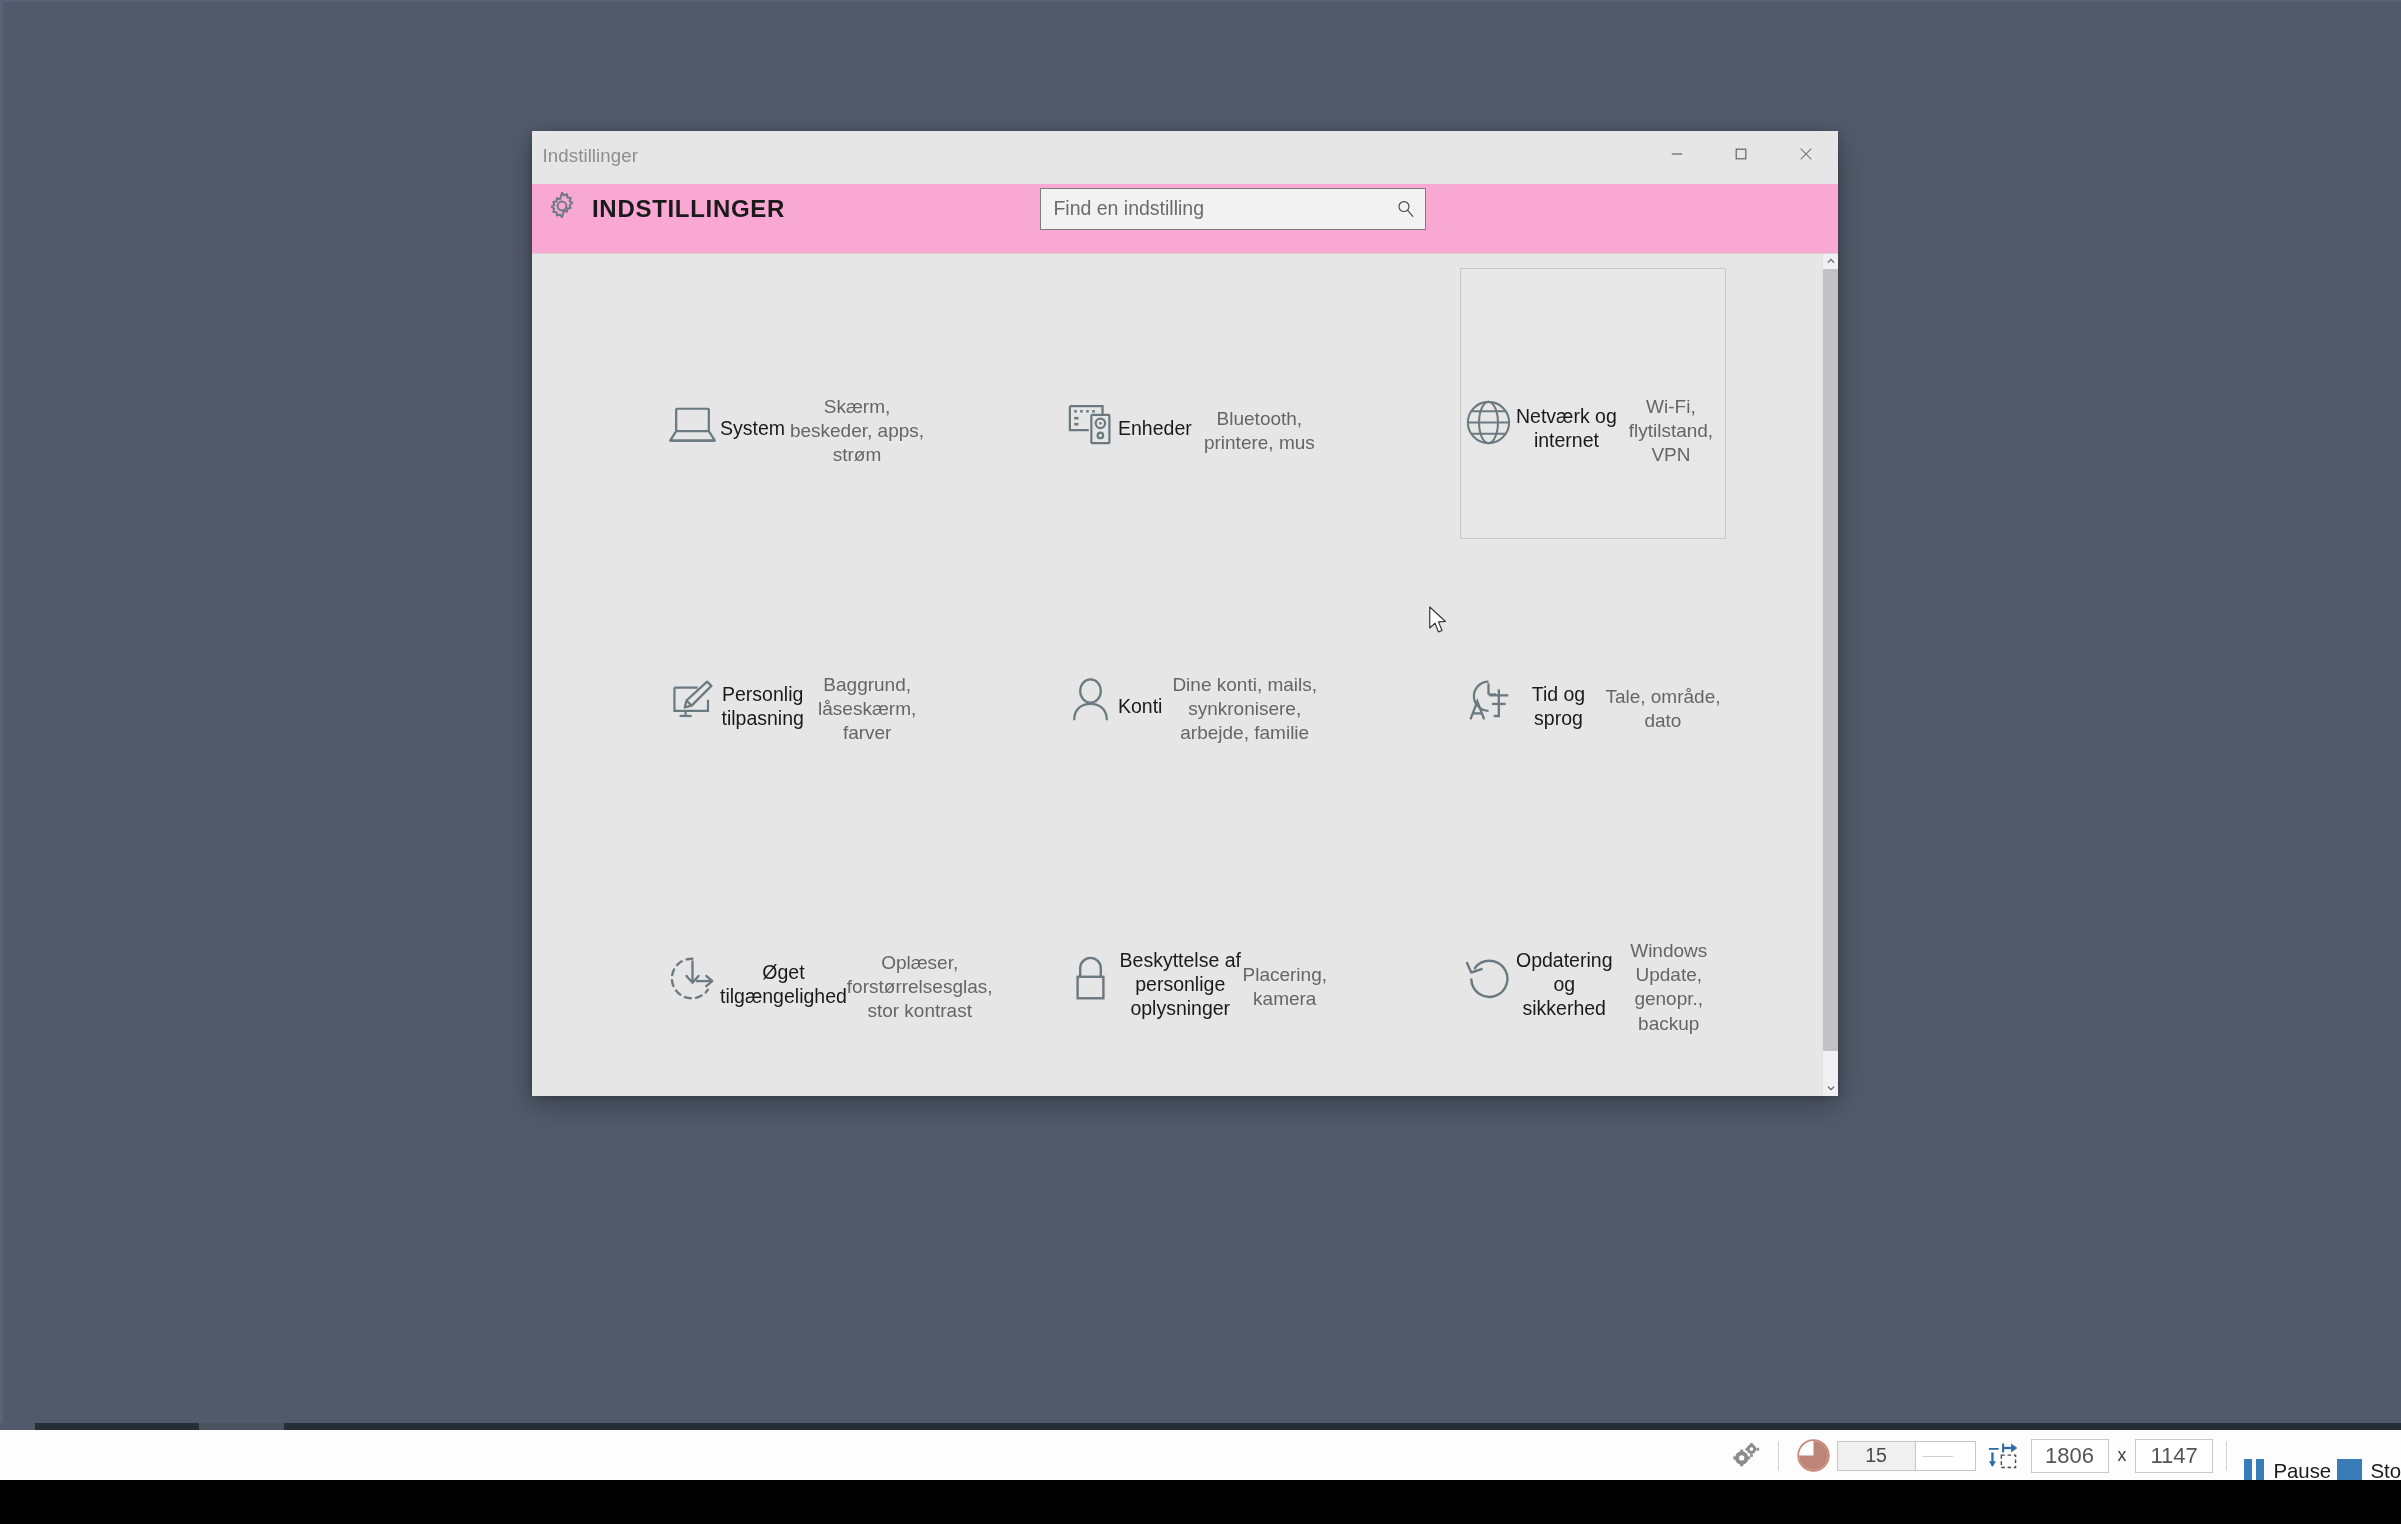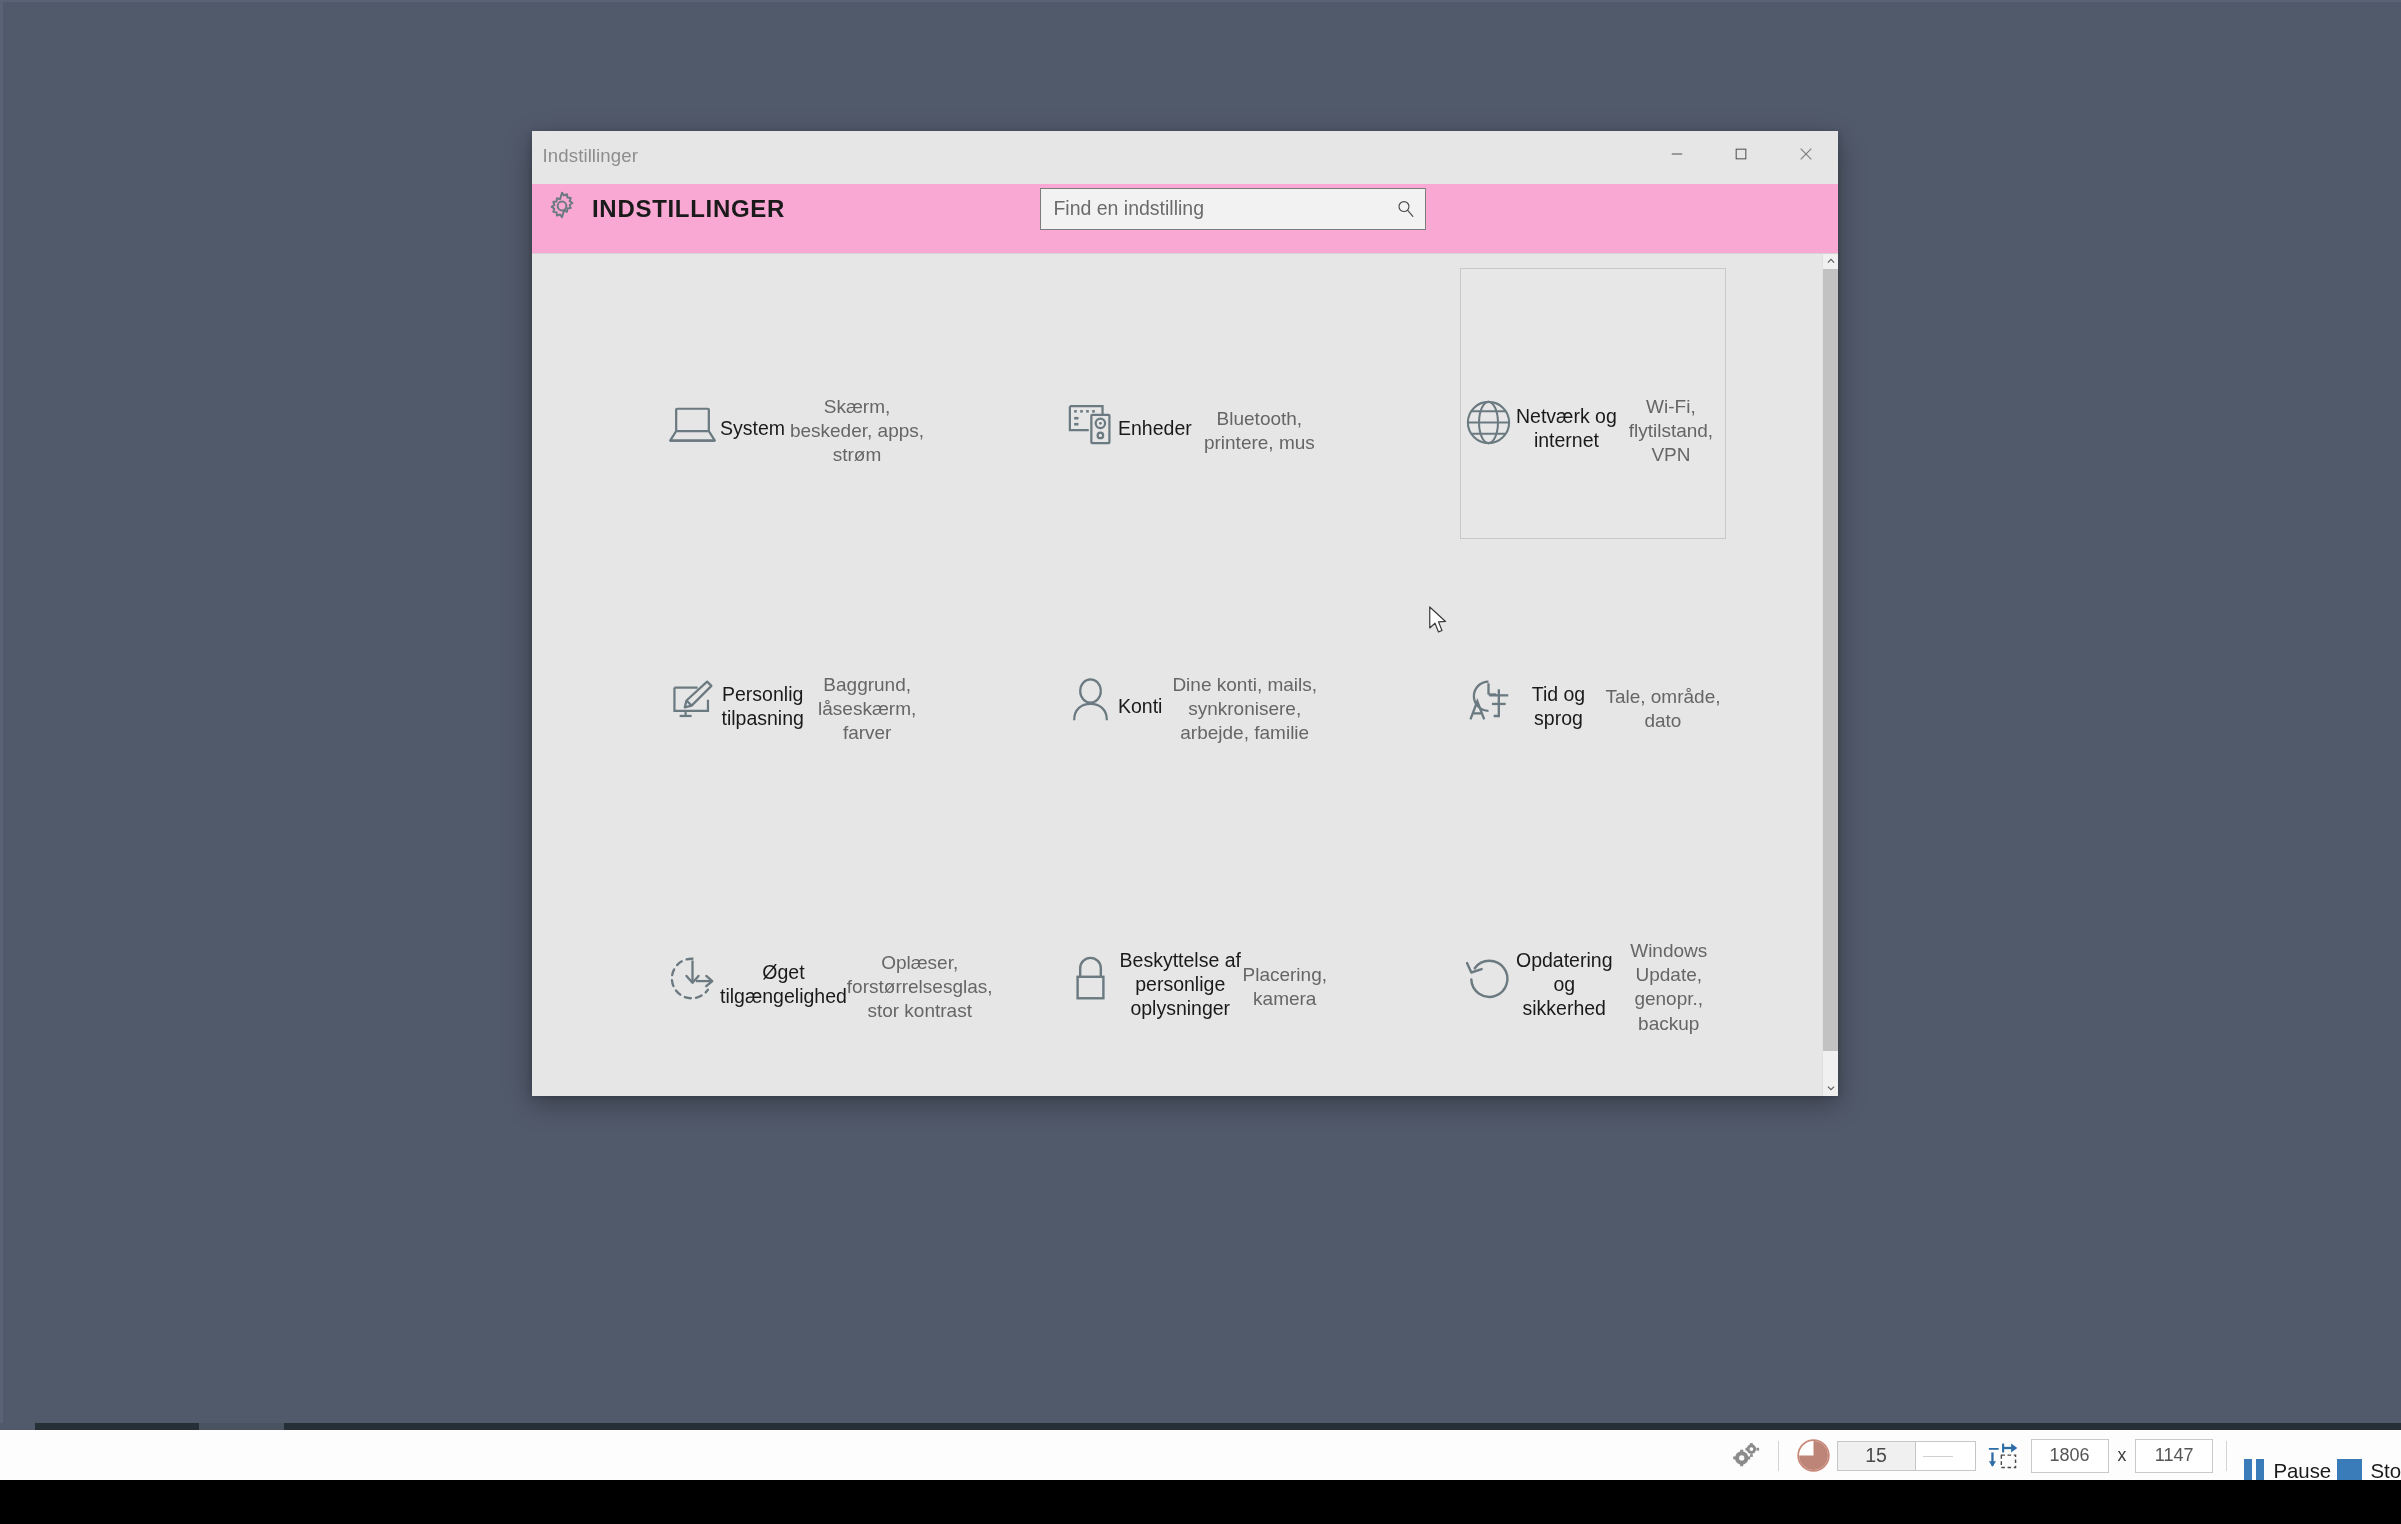--- a/index.html
+++ b/index.html
@@ -312,21 +312,21 @@
   }
   #rec-capture-icon { margin: 0 10.6px 0 12.4px; }
   .rec-dim-field {
     width: 78px;
     height: 34px;
     border: 0.9px solid #c9c9c9;
     background: #ffffff;
     display: flex;
     align-items: center;
     justify-content: center;
-    font-size: 18px;
+    font-size: 22px;
     color: #555555;
     box-sizing: border-box;
   }
   #rec-dim-x {
     font-size: 17.7px;
     color: #3a3a3a;
     margin: 0 8.9px;
   }
   .rec-action {
     display: flex;

